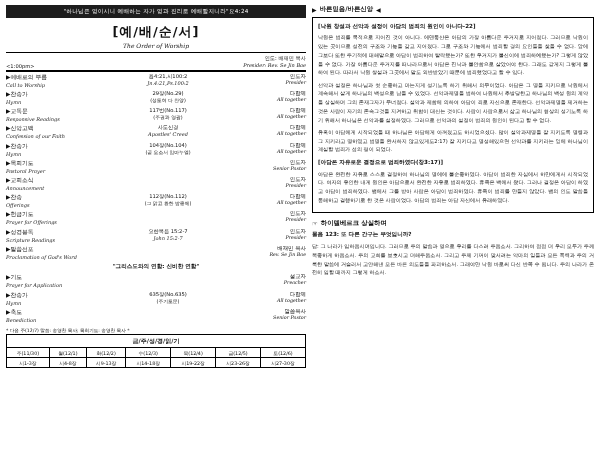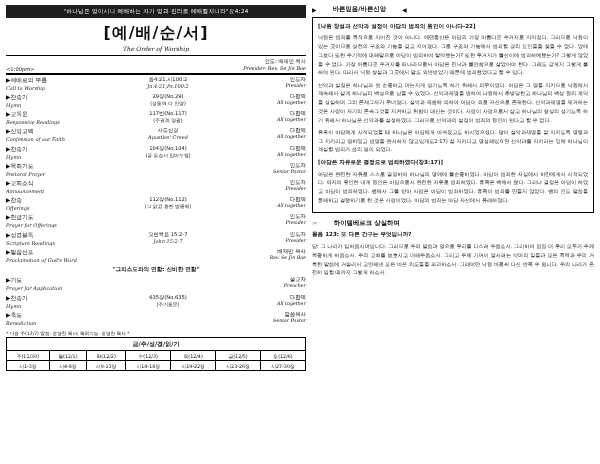--- a/index.html
+++ b/index.html
@@ -15,21 +15,21 @@
   .cols{display:flex;gap:6px;height:454px;}
   .col-left{width:300px;position:relative;}
   .col-right{width:282px;position:relative;}
 
   
   .banner{
     background:#1d1d1d;color:#fff;text-align:center;
     font-size:5.6px;letter-spacing:.3px;padding:2.5px 0;margin-bottom:5px;
   }
   .title-box{text-align:center;margin-bottom:2px;}
-  .title-box .kr{font-size:16px;letter-spacing:1px;font-weight:bold;}
+  .title-box .kr{font-size:13px;letter-spacing:1px;font-weight:bold;}
   .title-box .en{font-size:6px;font-style:italic;margin-top:1px;font-family:"DejaVu Serif","Liberation Serif",serif;}
   .rule{border-bottom:1px solid #000;margin:3px 0 2px 0;}
   .time-row{display:flex;justify-content:space-between;align-items:flex-end;font-size:5.2px;margin-bottom:1px;}
   .time-row .right{text-align:right;line-height:1.35;}
   .presider{font-style:italic;font-family:"DejaVu Serif","Liberation Serif",serif;font-size:5px;}
   .dbl-rule{border-bottom:2px solid #000;margin:1px 0 0 0;}
 
   table.order{width:100%;border-collapse:collapse;font-size:5.2px;}
   table.order td{vertical-align:top;padding:1.1px 0;}
   .c1{width:33%;}
@@ -44,21 +44,21 @@
   .center-note{text-align:center;font-size:5.6px;margin:2.5px 0 1px 0;font-weight:bold;}
 
   
   .sched{margin-top:4px;}
   .sched-note{font-size:4.6px;margin-bottom:1.5px;}
   .sched-title{text-align:center;font-size:6px;font-weight:bold;border:1px solid #000;border-bottom:none;padding:1.5px 0;}
   table.week{width:100%;border-collapse:collapse;font-size:4.8px;text-align:center;}
   table.week td{border:1px solid #000;padding:1.5px 0;}
 
   
-  .sec-head{display:flex;align-items:center;gap:16px;font-size:6.4px;font-weight:bold;margin-bottom:3px;}
+  .sec-head{display:flex;align-items:center;gap:3px;font-size:6.4px;font-weight:bold;margin-bottom:3px;}
   .sec-head .tri{font-size:6px;}
   .framebox{border:1px solid #000;padding:4px 5px;margin-bottom:6px;}
   .q-title{font-size:5.6px;font-weight:bold;margin-bottom:3px;line-height:1.5;}
   .body-kr{font-size:5.1px;line-height:1.72;text-align:justify;}
   .body-kr p{margin:0 0 3.5px 0;}
   .catech{margin-top:2px;}
   .catech-q{font-size:5.6px;font-weight:bold;margin-bottom:3px;}
   .hand{font-size:6.4px;}
 </style>
 </head>

